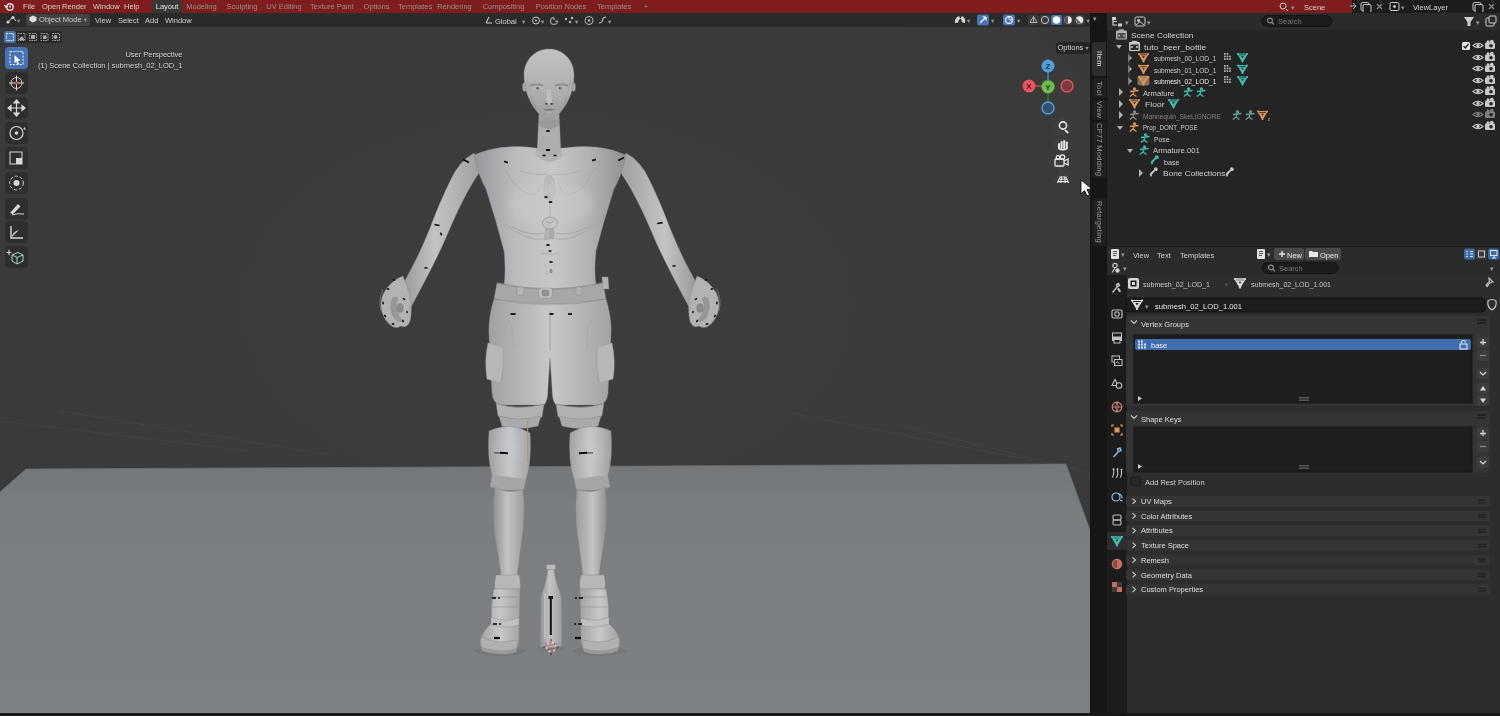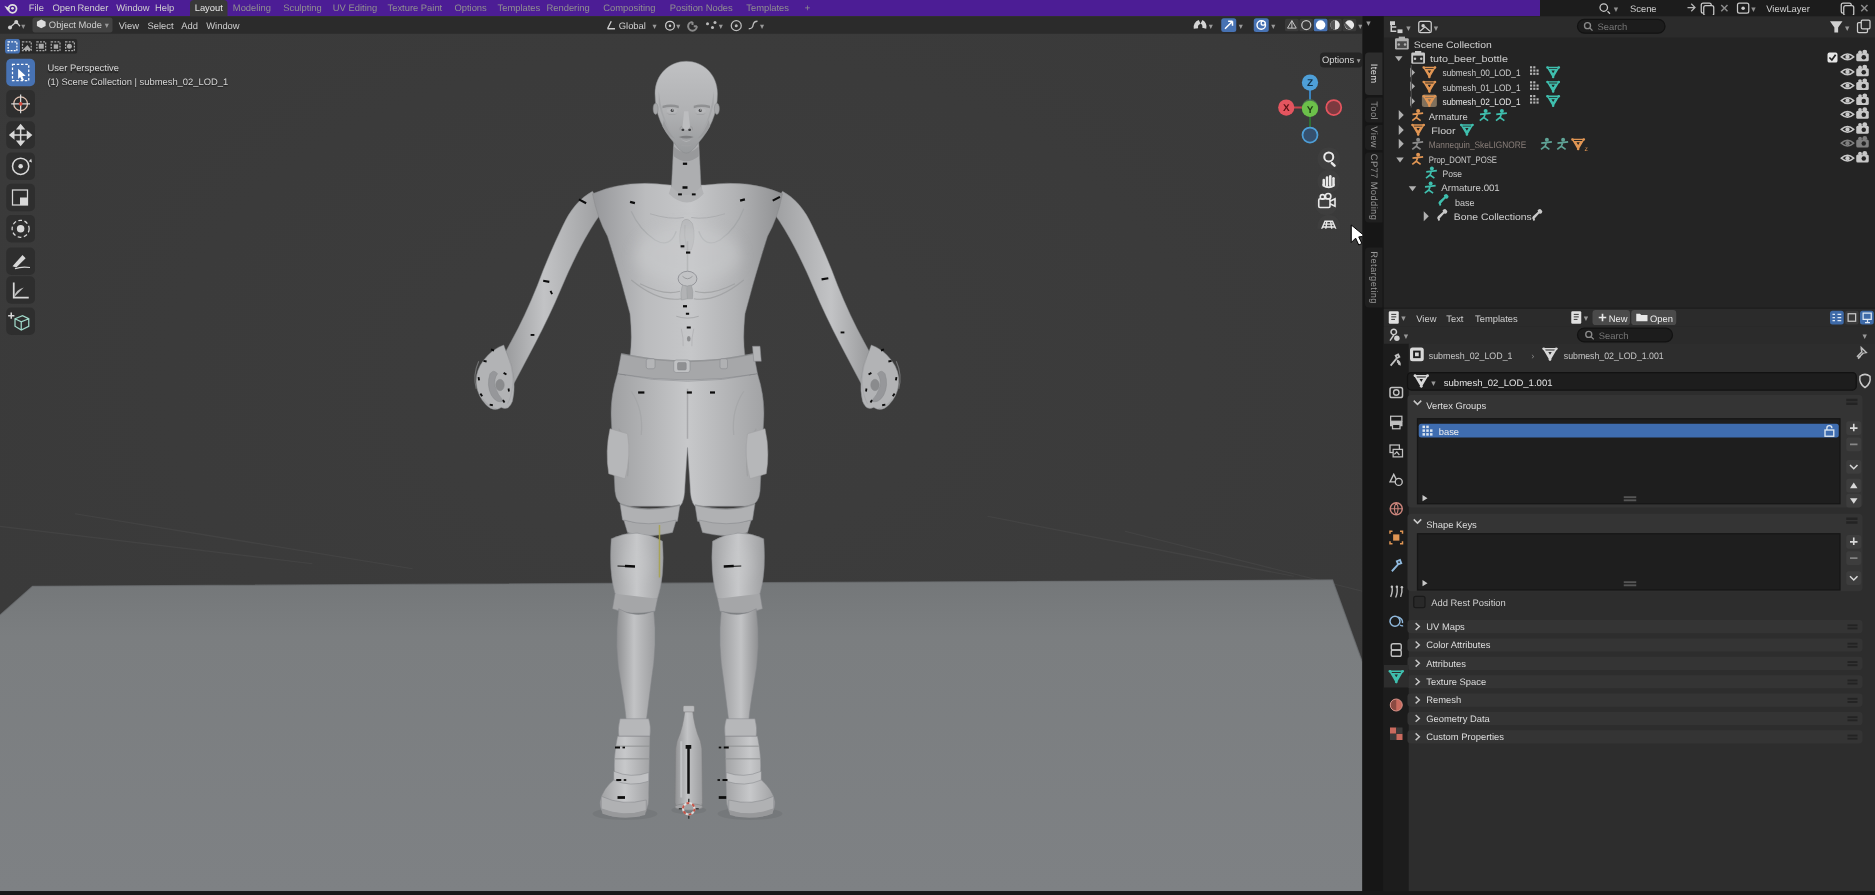--- a/index.html
+++ b/index.html
@@ -1,40 +1,40 @@
 <!DOCTYPE html>
 <html><head>
 <meta charset="utf-8">
 <style>
 * { margin:0; padding:0; box-sizing:border-box; }
 html,body { width:1500px; height:716px; overflow:hidden; background:#1c1c1c;
   font-family:"Liberation Sans", sans-serif; }
 .abs { position:absolute; }
 #root { position:relative; width:1500px; height:716px; }
 
-#topbar { position:absolute; left:0; top:0; width:1232px; height:13px; background:#4c1d95;
+#topbar { position:absolute; left:0; top:0; width:1352px; height:13px; background:#7f1d1d;
   color:#d0d0d0; font-size:7.5px; }
 #topbar .menu { position:absolute; top:1px; height:11px; line-height:11px; }
 .wtab { position:absolute; top:0; height:13px; line-height:13px; color:#909090;
   text-align:center; font-size:7.5px; border-radius:3px 3px 0 0; white-space:nowrap; }
 .wtab.active { background:#383838; color:#e6e6e6; }
 
 #vp { position:absolute; left:0; top:13px; width:1090px; height:700px;
   background:#3b3b3b; overflow:hidden; }
 #vphead { position:absolute; left:0; top:0; width:1090px; height:14px; background:#2b2b2b;
   color:#cfcfcf; font-size:7.5px; }
 #vphead .m { position:absolute; top:1.5px; height:11px; line-height:11px; }
 .scene-svg { position:absolute; left:0; top:0; }
 
 .tbtn { position:absolute; left:5px; width:23px; height:22px; background:#2e2e2e;
   border-radius:4px; }
 .tbtn.active { background:#4772b3; }
 
 #ovtext { position:absolute; left:38px; top:36px; color:#d8d8d8; font-size:7.5px; line-height:11px;
-  text-shadow:0 1px 1px rgba(0,0,0,.6); }
+  text-shadow:0 1px 1px rgba(0,0,0,.6);text-align:right; }
 
 #tabstrip { position:absolute; left:1090px; top:13px; width:17px; height:700px; background:#161616; }
 .vtab { position:absolute; left:2px; width:14px; background:#1f1f1f; color:#999;
   font-size:7.5px; border-radius:3px 0 0 3px; writing-mode:vertical-rl;
   text-align:center; letter-spacing:0.3px; }
 .vtab.active { background:#2d2d2d; color:#e0e0e0; }
 
 #outliner { position:absolute; left:1107px; top:13px; width:393px; height:233px; background:#242424;
   color:#c6c6c6; font-size:7.5px; }
 

